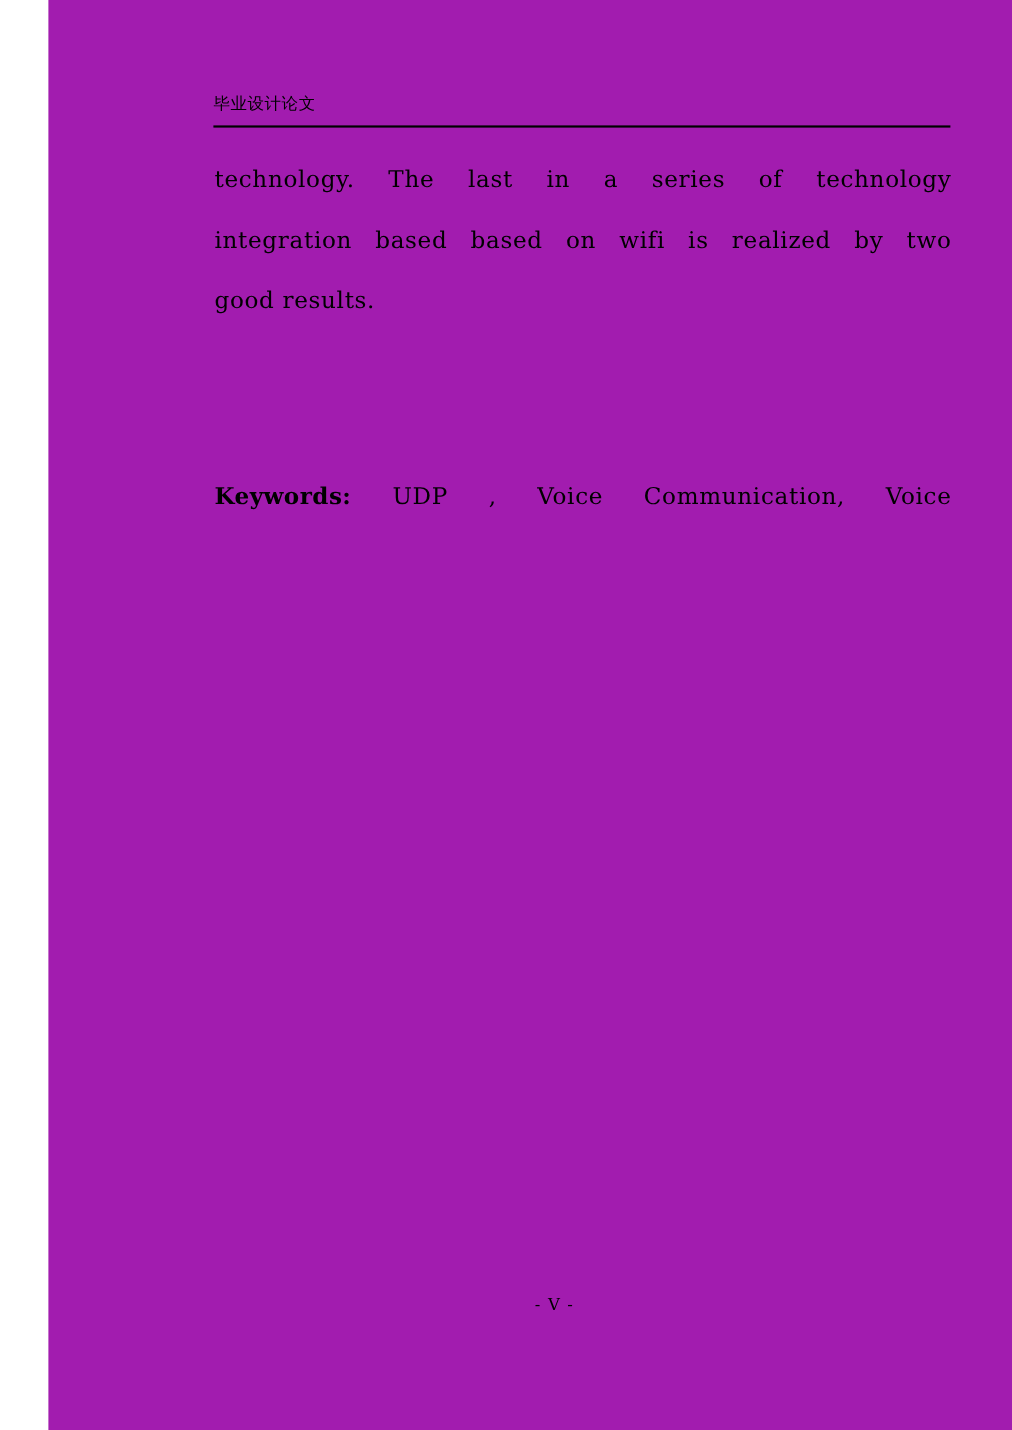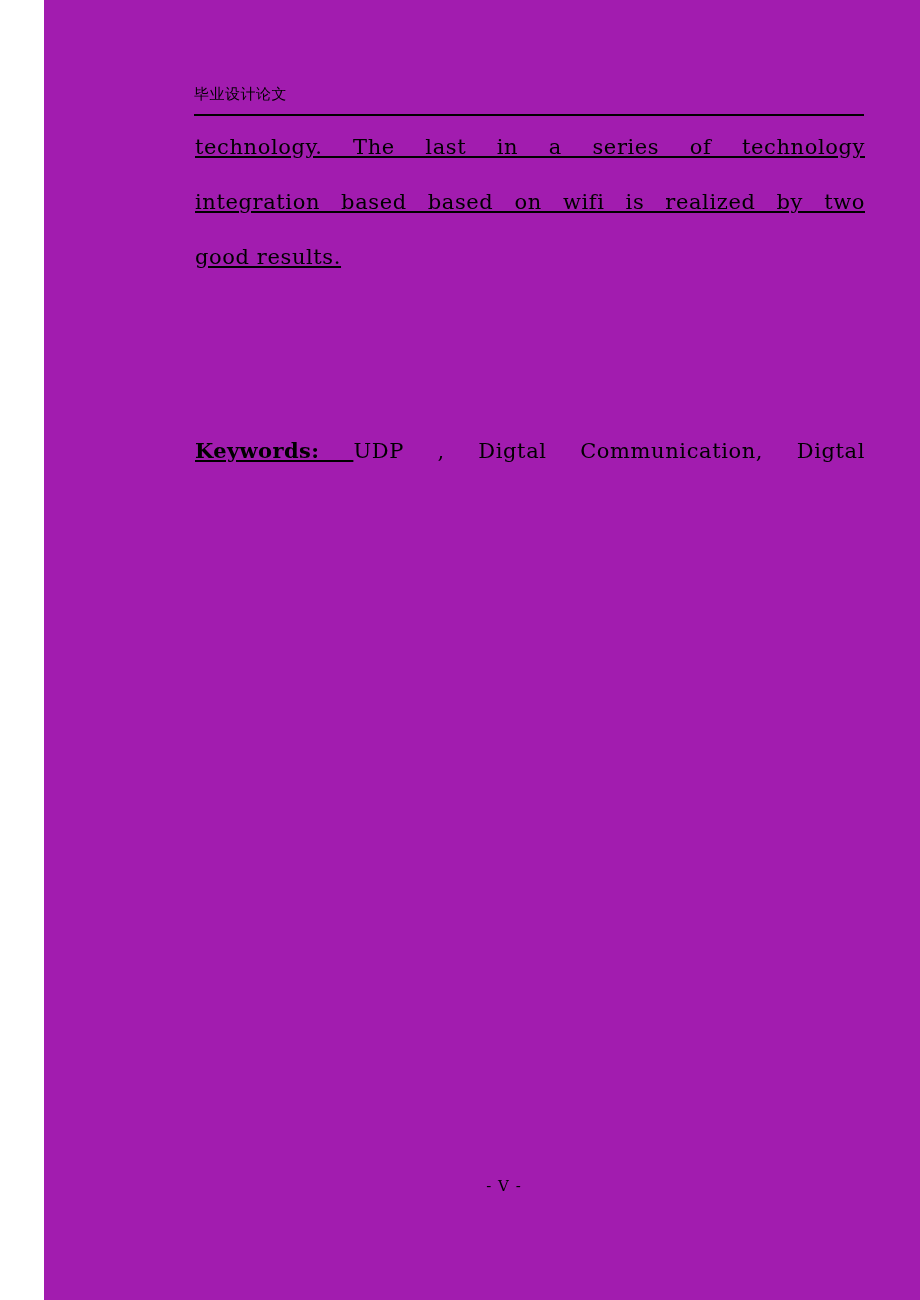--- a/index.html
+++ b/index.html
@@ -42,23 +42,22 @@
     top: 114px;
     width: 670px;
     height: 2px;
     background: #000000;
   }
 
   
   .body-block {
     position: absolute;
     left: 151px;
-    top: 120px;
+    top: 136px;
     width: 670px;
-    text-decoration: underline;
   }
 
   .para {
     font-family: "DejaVu Serif", "Liberation Serif", serif;
     font-size: 21px;
     line-height: 55px;
     color: #000000;
     text-align: justify;
     text-justify: inter-word;
     letter-spacing: 0.6px;
@@ -90,21 +89,20 @@
     position: absolute;
     left: 151px;
     top: 423px;
     width: 670px;
   }
 
   .kw-label {
     font-weight: bold;
     font-family: "DejaVu Serif", "Liberation Serif", serif;
     letter-spacing: 0.4px;
-    text-decoration: underline;
   }
 
   
   .footer {
     position: absolute;
     left: 0;
     top: 1176px;
     width: 920px;
     text-align: center;
   }
@@ -130,21 +128,21 @@
   <div class="body-block">
     <div class="para">
       <span class="jline">technology. The last in a series of technology</span>
       <span class="jline">integration based based on wifi is realized by two</span>
       <span class="jline-last">good results.</span>
     </div>
   </div>
 
   <div class="keywords-block">
     <div class="para">
-      <span class="jline"><span class="kw-label">Keywords: </span><span>UDP , Digtal Communication, Digtal</span></span>
+      <span class="jline"><span class="kw-label">Keywords: </span><span>UDP , Voice Communication, Voice</span></span>
     </div>
   </div>
 
   <div class="footer">
     <span class="footer-pageno">- V -</span>
   </div>
 
 </div>
 
 </body></html>

